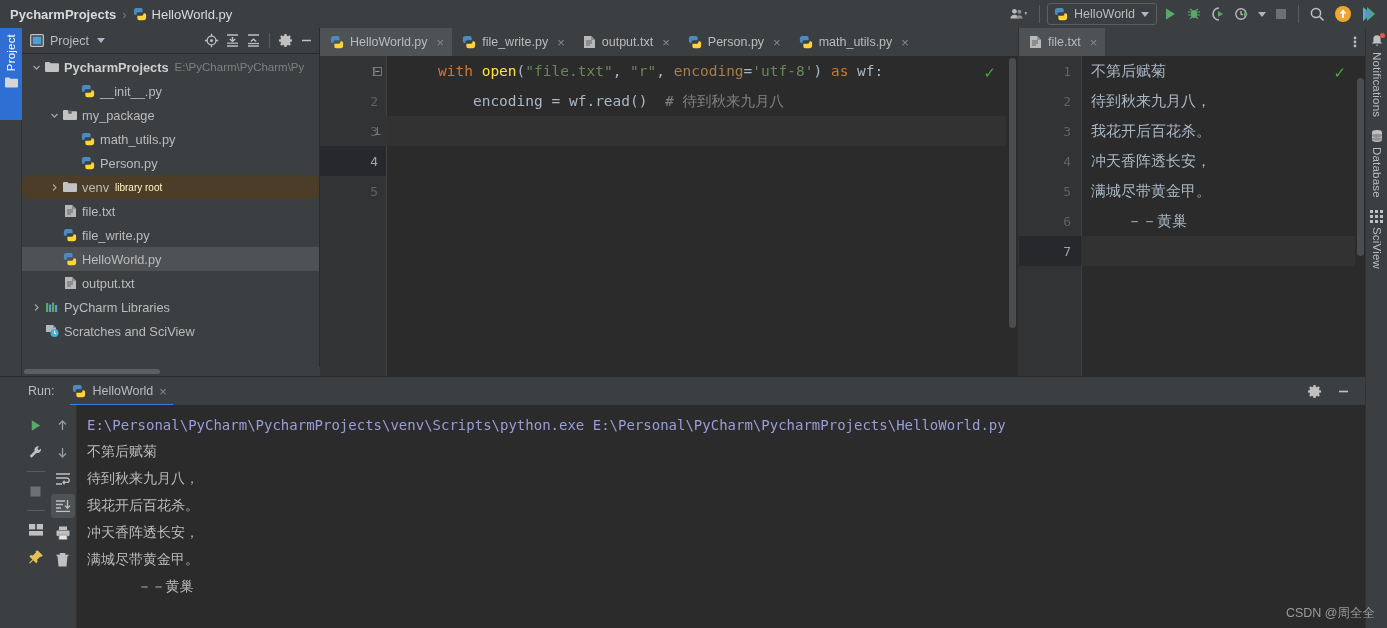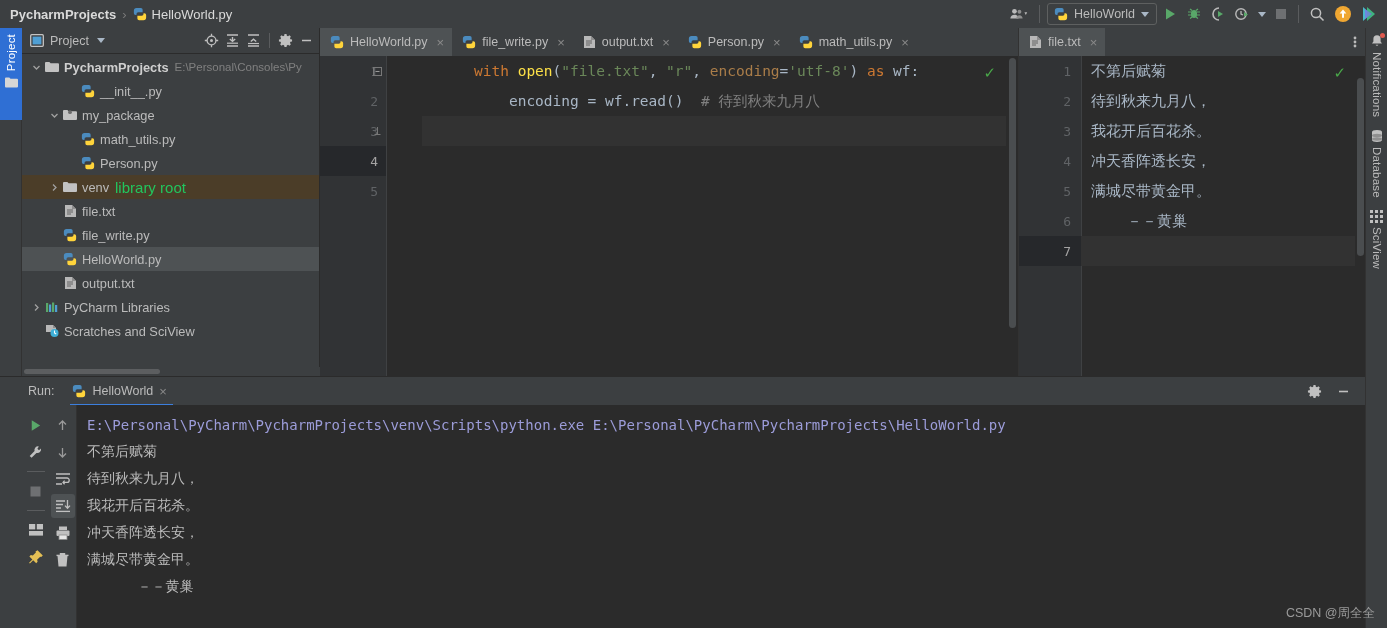--- a/index.html
+++ b/index.html
@@ -60,26 +60,26 @@
   .proj-caret { margin-left: 8px; }
   .proj-tools { margin-left: auto; display: flex; align-items: center; gap: 6px; }
   .proj-tools .sep { width: 1px; height: 15px; background: #5a5c5e; margin: 0 2px; }
 
   .tree { position: absolute; top: 27px; left: 0; right: 0; bottom: 10px; background: #3c3f41; overflow: hidden; }
   .trow {
     height: 24px; display: flex; align-items: center; font-size: 12.8px;
     color: #bbbbbb; white-space: nowrap; cursor: default; padding-right: 4px;
   }
   .trow.sel { background: #4e5254; }
-  .trow.venvsel { background: #4b3d28; }
+  .trow.venvsel { background: #4b3d28; border-radius: 7px; }
   .twist { width: 13px; flex: 0 0 13px; display: flex; align-items: center; justify-content: center; }
   .tico { width: 18px; flex: 0 0 18px; display: flex; align-items: center; justify-content: center; margin-right: 3px; }
   .tlabel-bold { font-weight: bold; color: #cfcfcf; }
   .tsub { color: #808080; font-size: 11.5px; margin-left: 6px; overflow: hidden; }
-  .tgray { color: #22c55e; margin-left: 6px; font-size: 15px; }
+  .tgray { color: #fef9c3; margin-left: 6px; font-size: 10px; }
 
   .hscroll {
     position: absolute; left: 0; bottom: 0; width: 298px; height: 9px; background: #3c3f41;
   }
   .hscroll .thumb { position: absolute; left: 2px; top: 2px; width: 136px; height: 5px; background: #5c5e60; border-radius: 3px; }
 
   
   .editorwrap { position: absolute; left: 320px; top: 28px; width: 1045px; height: 348px; background: #2b2b2b; }
 
   .tabbar { height: 28px; background: #3c3f41; display: flex; align-items: stretch; position: relative; }
@@ -89,21 +89,21 @@
   }
   .etab.active { background: #4e5254; }
   .etab .x { color: #8a8a8a; font-size: 13px; margin-left: 3px; }
   .tab-more { margin-left: auto; display: flex; align-items: center; padding: 0 8px; }
 
   .codearea { position: absolute; top: 28px; left: 0; width: 698px; height: 320px; background: #2b2b2b; }
   .gutter { position: absolute; left: 0; top: 0; width: 66px; height: 320px; background: #313335; }
   .gline { height: 30px; display: flex; align-items: center; justify-content: flex-end; padding-right: 8px; color: #606366; font-size: 13px; font-family: "DejaVu Sans Mono", monospace; }
   .gline.cur { background: #26282b; color: #a4a3a3; }
   .foldcol { position: absolute; left: 48px; top: 0; width: 18px; height: 320px; }
-  .codelines { position: absolute; left: 66px; top: 0; right: 12px; height: 320px; margin-left: 36px; }
+  .codelines { position: absolute; left: 66px; top: 0; right: 12px; height: 320px; }
   .cline { height: 30px; display: flex; align-items: center; font-family: "DejaVu Sans Mono", monospace; font-size: 14.5px; padding-left: 52px; white-space: pre; }
   .cline.cur { background: #323232; }
   .kw { color: #cc7832; }
   .fn { color: #fde047; }
   .str { color: #6a8759; }
   .plain { color: #a9b7c6; }
   .arg { color: #aa7d49; }
   .cmt { color: #808080; }
   .gfold { color: #787878; font-size: 11px; font-family: "DejaVu Sans Mono", monospace; }
 
@@ -323,21 +323,21 @@
           <svg width="9" height="9" viewBox="0 0 9 9">
             <path d="M1.5 3l3 3 3-3" stroke="#a0a0a0" stroke-width="1.3" fill="none"></path>
           </svg>
         </span>
         <span class="tico">
           <svg width="14" height="12" viewBox="0 0 14 12">
             <path d="M0 2a1 1 0 0 1 1-1h3.4l1.2 1.3H13a1 1 0 0 1 1 1V10a1 1 0 0 1-1 1H1a1 1 0 0 1-1-1z" fill="#c2c2c2"></path>
           </svg>
         </span>
         <span class="tlabel-bold">PycharmProjects</span>
-        <span class="tsub">E:\Personal\Consoles\Py</span>
+        <span class="tsub">E:\PyCharm\PyCharm\Py</span>
       </div>
       <div class="trow">
         <span style="width:44px;flex:0 0 44px"></span>
         <span class="twist"></span>
         <span class="tico">
           <svg width="14" height="14" viewBox="0 0 16 16">
             <path d="M7 1h2a2 2 0 0 1 2 2v3H6a2 2 0 0 0-2 2v1H3a2 2 0 0 1-2-2V4a3 3 0 0 1 3-3z" fill="#4b8bbe"></path>
             <path d="M9 15H7a2 2 0 0 1-2-2v-3h5a2 2 0 0 0 2-2V7h1a2 2 0 0 1 2 2v3a3 3 0 0 1-3 3z" fill="#ffd43b"></path>
           </svg>
         </span>

